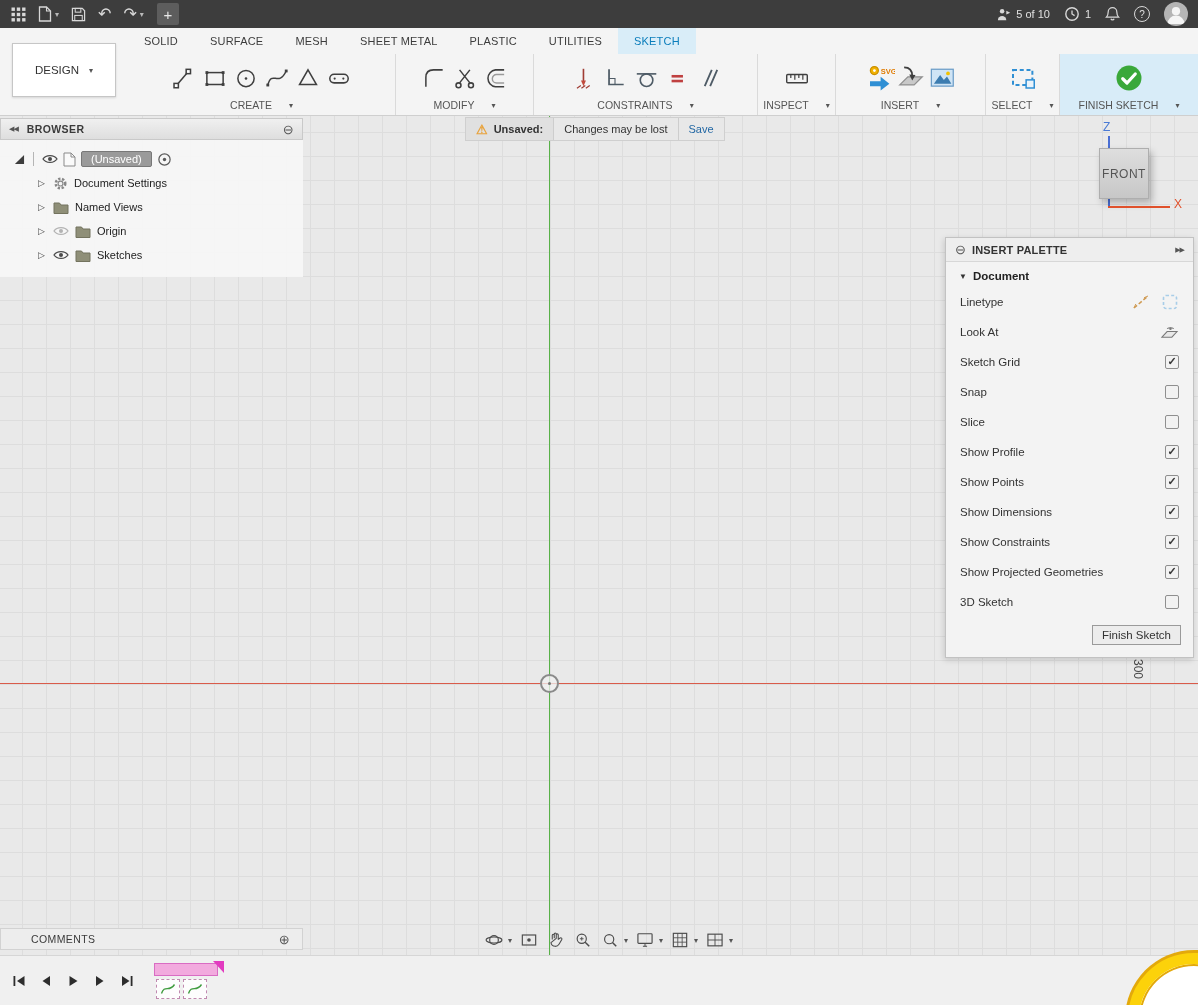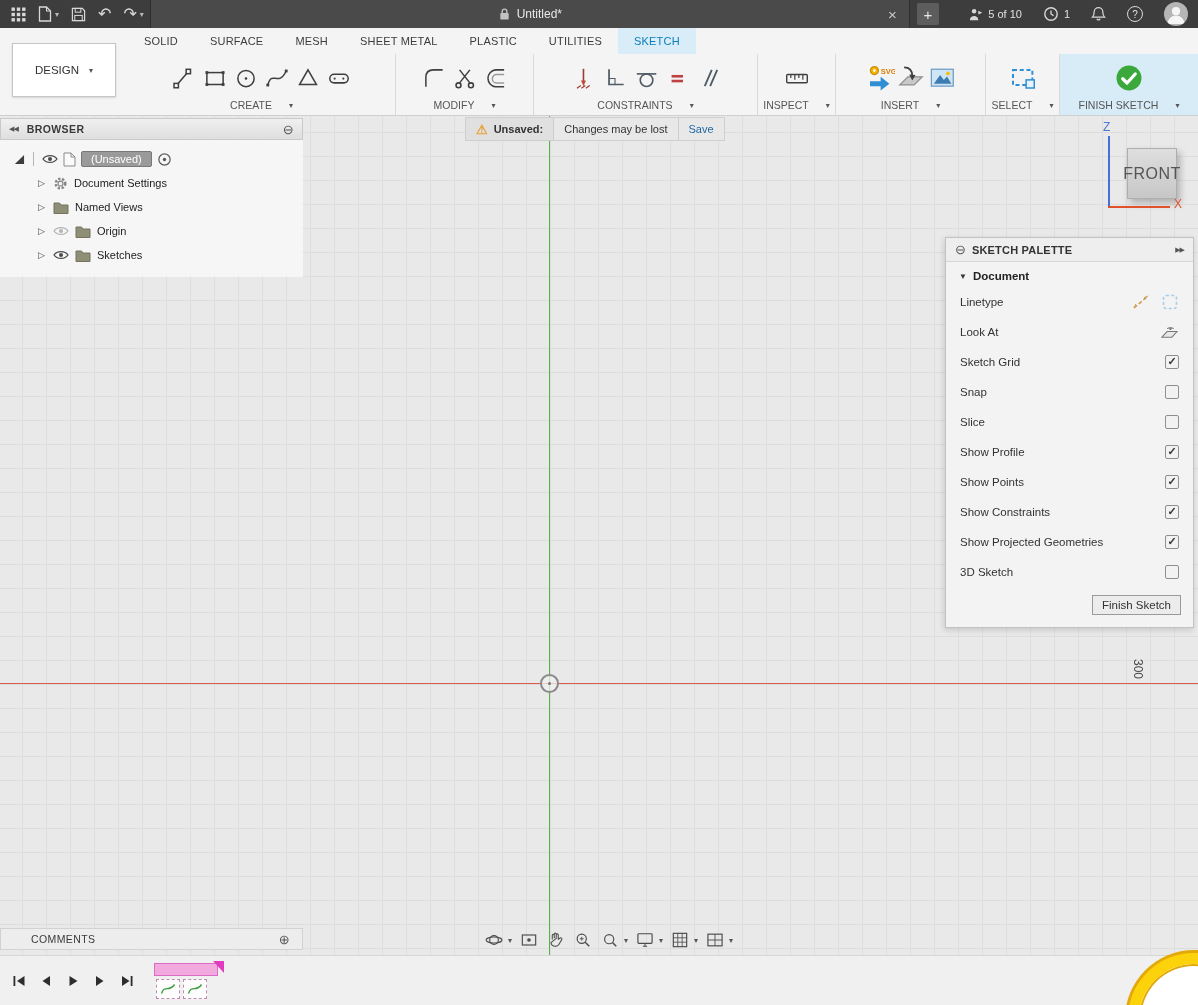--- a/index.html
+++ b/index.html
@@ -10,21 +10,21 @@
 
 .titlebar{position:absolute;top:0;left:0;width:100%;height:28px;background:#3d3d3d;display:flex;align-items:center;color:#d8d8d8;z-index:60}
 .tb-left{display:flex;align-items:center;height:100%;padding-left:5px}
 .tb-btn{display:flex;align-items:center;justify-content:center;height:28px;padding:0 6px;cursor:pointer}
 .tb-caret{font-size:8px;color:#b9b9b9;margin-left:3px}
 .tb-char{font-size:16px;color:#d8d8d8;line-height:1}
 .doc-tab{width:760px;height:28px;background:#4a4a4a;border-left:1px solid #2f2f2f;border-right:1px solid #2f2f2f;display:flex;align-items:center;justify-content:center;position:relative;gap:6px}
 .doc-title{font-size:12px;color:#e8e8e8}
 .doc-close{position:absolute;right:12px;font-size:15px;color:#c9c9c9;cursor:pointer}
 .new-tab{width:22px;height:22px;margin-left:7px;background:#5d5d5d;border-radius:2px;color:#e8e8e8;font-size:15px;display:flex;align-items:center;justify-content:center;cursor:pointer}
-.tb-right{margin-left:auto;display:flex;align-items:center;gap:21px;padding-right:10px;font-size:11px;color:#e0e0e0}
+.tb-right{margin-left:auto;display:flex;align-items:center;gap:14px;padding-right:10px;font-size:11px;color:#e0e0e0}
 .tb-item{display:flex;align-items:center;gap:5px;cursor:pointer}
 .help-circle{width:16px;height:16px;border:1.4px solid #d8d8d8;border-radius:50%;font-size:10px;display:flex;align-items:center;justify-content:center;cursor:pointer}
 .avatar{width:24px;height:24px;border-radius:50%;background:#b5b5b5;overflow:hidden;display:flex;align-items:flex-end;justify-content:center;cursor:pointer}
 
 
 .toolbar{position:absolute;top:28px;left:0;width:100%;height:88px;background:#f4f4f4;border-bottom:1px solid #cfcfcf;z-index:55}
 .design-box{position:absolute;left:12px;top:15px;width:104px;height:54px;background:#fff;border:1px solid #c6c6c6;box-shadow:0 1px 2px rgba(0,0,0,.12);display:flex;align-items:center;justify-content:center;gap:7px;font-size:11.5px;color:#333;cursor:pointer}
 .design-box .tb-caret{color:#555}
 .tabs{position:absolute;left:128px;top:0;height:26px;display:flex}
 .tab{padding:0 16px;display:flex;align-items:center;font-size:11px;color:#3c3c3c;letter-spacing:.2px;cursor:pointer}
@@ -64,21 +64,21 @@
 .seg{display:flex;align-items:center;gap:6px;padding:0 10px}
 .seg1{background:#e0e0e0;font-weight:bold;color:#333}
 .seg2{background:#e8e8e8;color:#333;border-left:1px solid #cdcdcd;border-right:1px solid #cdcdcd}
 .seg3{background:#e8e8e8;color:#2468a4;cursor:pointer}
 .warn-icon{color:#e8a33d;font-size:13px}
 
 
 .viewcube{position:absolute;left:1095px;top:4px;width:100px;height:95px;z-index:8}
 .vc-z{position:absolute;left:8px;top:0;color:#4a7ad4;font-size:12px}
 .vc-zline{position:absolute;left:13px;top:16px;width:2px;height:71px;background:#4a6fd4}
-.vc-face{position:absolute;left:32px;top:28px;width:50px;height:51px;background:linear-gradient(#dedede,#c7c7c7);border:1px solid #aeaeae;box-shadow:3px 4px 7px rgba(0,0,0,.25);display:flex;align-items:center;justify-content:center;font-size:16px;color:#555;letter-spacing:.5px;cursor:pointer}
+.vc-face{position:absolute;left:4px;top:28px;width:50px;height:51px;background:linear-gradient(#dedede,#c7c7c7);border:1px solid #aeaeae;box-shadow:3px 4px 7px rgba(0,0,0,.25);display:flex;align-items:center;justify-content:center;font-size:12px;color:#555;letter-spacing:.5px;cursor:pointer}
 .vc-xline{position:absolute;left:13px;top:86px;width:62px;height:2px;background:#e0512c}
 .vc-x{position:absolute;left:79px;top:77px;color:#e0512c;font-size:12px}
 
 
 .palette{position:absolute;left:945px;top:121px;width:249px;background:#f3f3f3;border:1px solid #c2c2c2;box-shadow:-1px 2px 6px rgba(0,0,0,.15);z-index:20}
 .p-header{height:24px;display:flex;align-items:center;gap:6px;padding:0 9px;background:#eeeeee;border-bottom:1px solid #d7d7d7;font-size:11px}
 .p-title{font-weight:bold;color:#333;letter-spacing:.2px}
 .p-expand{margin-left:auto;font-size:7px;letter-spacing:-1px;color:#555;cursor:pointer}
 .p-section{display:flex;align-items:center;gap:6px;padding:8px 10px 5px;font-size:11.5px;font-weight:bold;color:#222;cursor:pointer}
 .p-section .tb-caret{color:#333}
@@ -152,30 +152,20 @@
           </svg>
         </span>
       <span class="tb-btn">
           <span class="tb-char">↶</span>
         </span>
       <span class="tb-btn">
           <span class="tb-char">↷</span>
           <span class="tb-caret">▾</span>
         </span>
     </div>
-    <div class="doc-tab">
-      <span>
-          <svg width="13" height="14" viewBox="0 0 14 15">
-            <rect x="2.5" y="6.5" width="9" height="7" rx="1" fill="#c2c2c2"></rect>
-            <path d="M4.5 6.5 V4.8 a2.5 2.5 0 0 1 5 0 V6.5" fill="none" stroke="#c2c2c2" stroke-width="1.5"></path>
-          </svg>
-        </span>
-      <span class="doc-title">Untitled*</span>
-      <span class="doc-close">×</span>
-    </div>
     <span class="new-tab">+</span>
     <div class="tb-right">
       <span class="tb-item">
         <span>
             <svg width="15" height="15" viewBox="0 0 16 16">
               <circle cx="6.5" cy="4.5" r="2.4" fill="#d8d8d8"></circle>
               <path d="M2 14 a4.5 4.5 0 0 1 9 0 Z" fill="#d8d8d8"></path>
               <path d="M11 4 l4.2 2 -4.2 2 Z" fill="#d8d8d8"></path>
             </svg>
           </span>
@@ -534,21 +524,21 @@
       <span class="vc-z">Z</span>
       <div class="vc-zline"></div>
       <div class="vc-face">FRONT</div>
       <div class="vc-xline"></div>
       <span class="vc-x">X</span>
     </div>
 
     <div class="palette">
       <div class="p-header">
         <span class="hdr-minus" style="margin-left:0">⊖</span>
-        <span class="p-title">SKETCH PALETTE</span>
+        <span class="p-title">INSERT PALETTE</span>
         <span class="p-expand">▶▶</span>
       </div>
       <div class="p-section">
         <span class="tb-caret">▼</span>
         <span>Document</span>
       </div>
       <div class="p-row">
         <span class="p-label">Linetype</span>
         <span class="p-controls">
           <span class="p-icon">
@@ -590,20 +580,24 @@
       </div>
       <div class="p-row">
         <span class="p-label">Show Profile</span>
         <span class="checkbox checked"></span>
       </div>
       <div class="p-row">
         <span class="p-label">Show Points</span>
         <span class="checkbox checked"></span>
       </div>
       <div class="p-row">
+        <span class="p-label">Show Dimensions</span>
+        <span class="checkbox checked"></span>
+      </div>
+      <div class="p-row">
         <span class="p-label">Show Constraints</span>
         <span class="checkbox checked"></span>
       </div>
       <div class="p-row">
         <span class="p-label">Show Projected Geometries</span>
         <span class="checkbox checked"></span>
       </div>
       <div class="p-row">
         <span class="p-label">3D Sketch</span>
         <span class="checkbox"></span>

